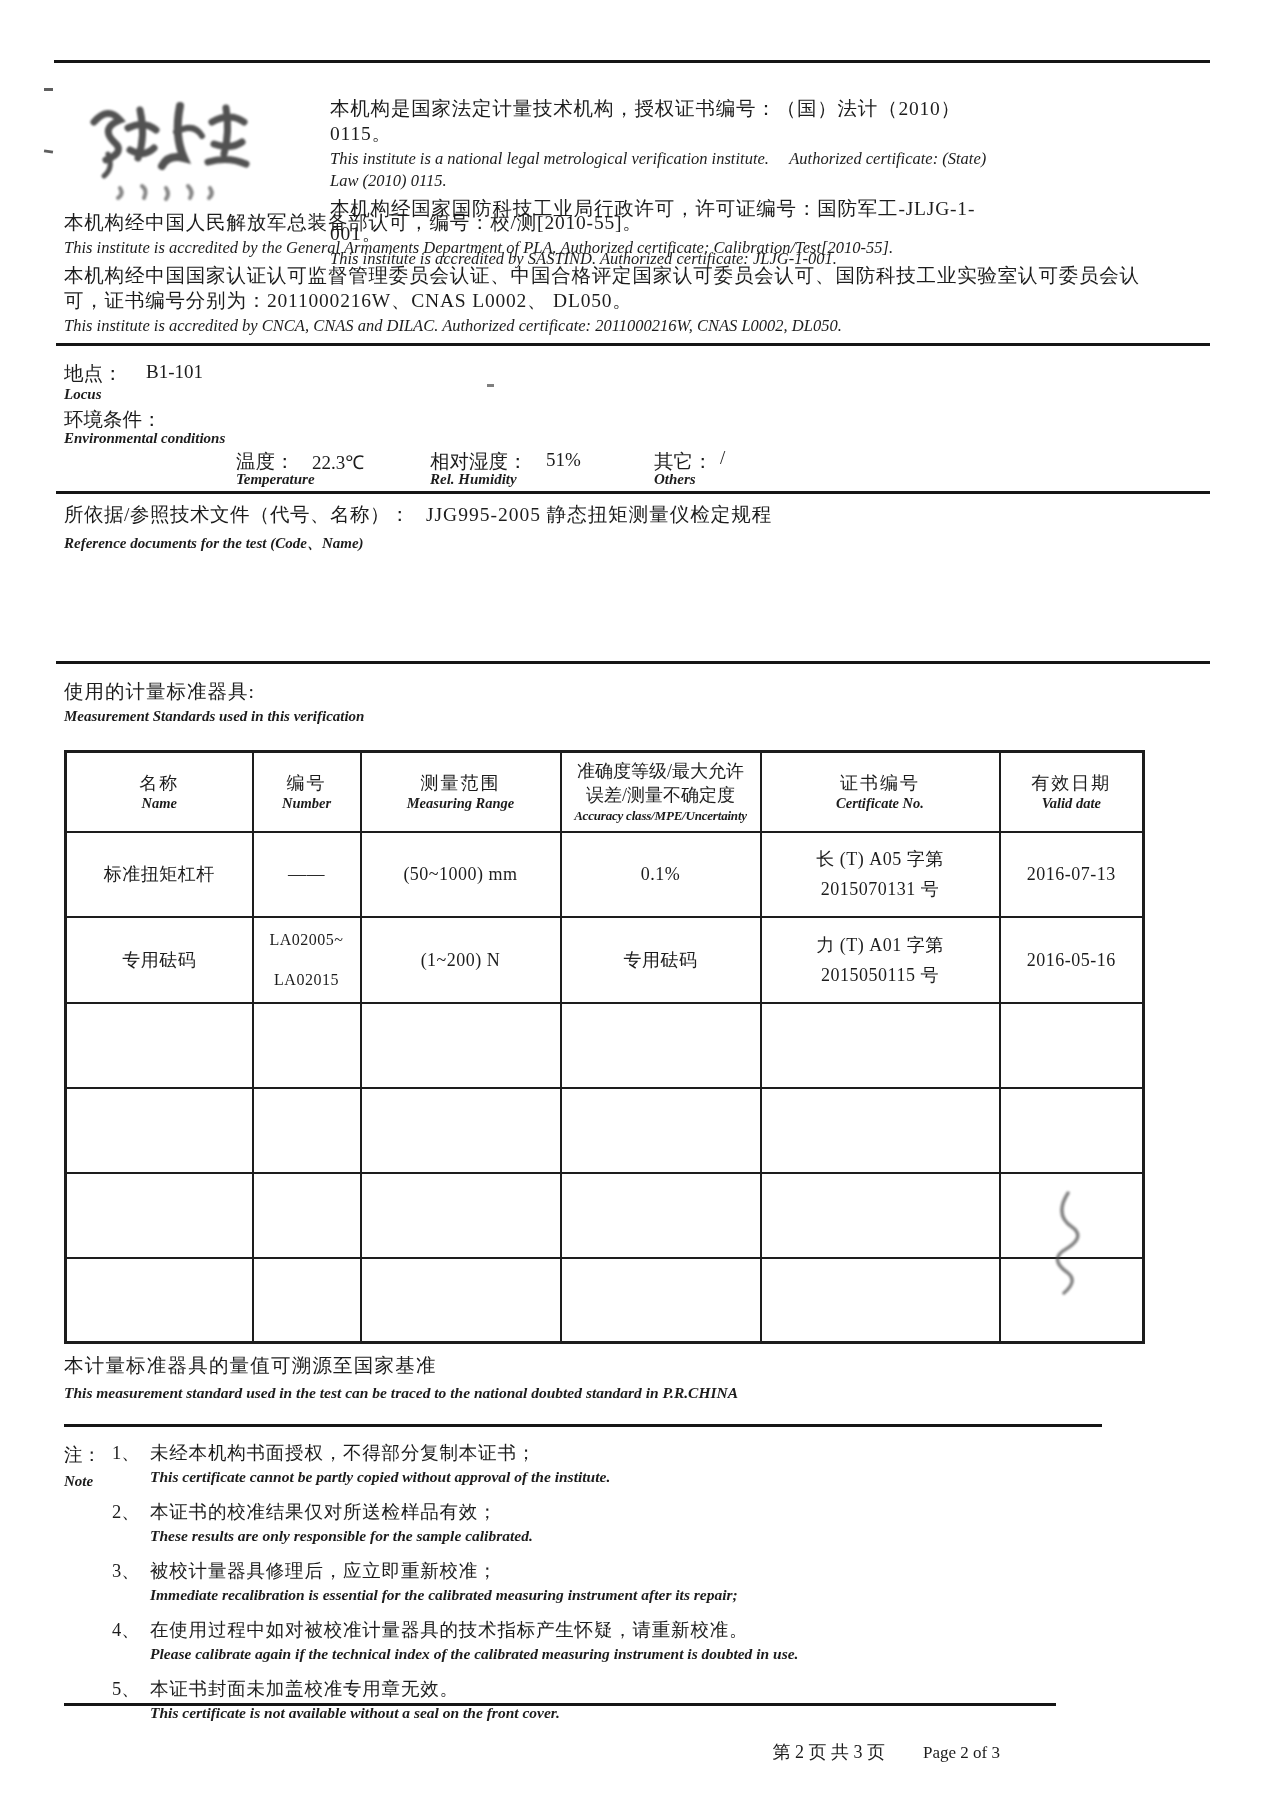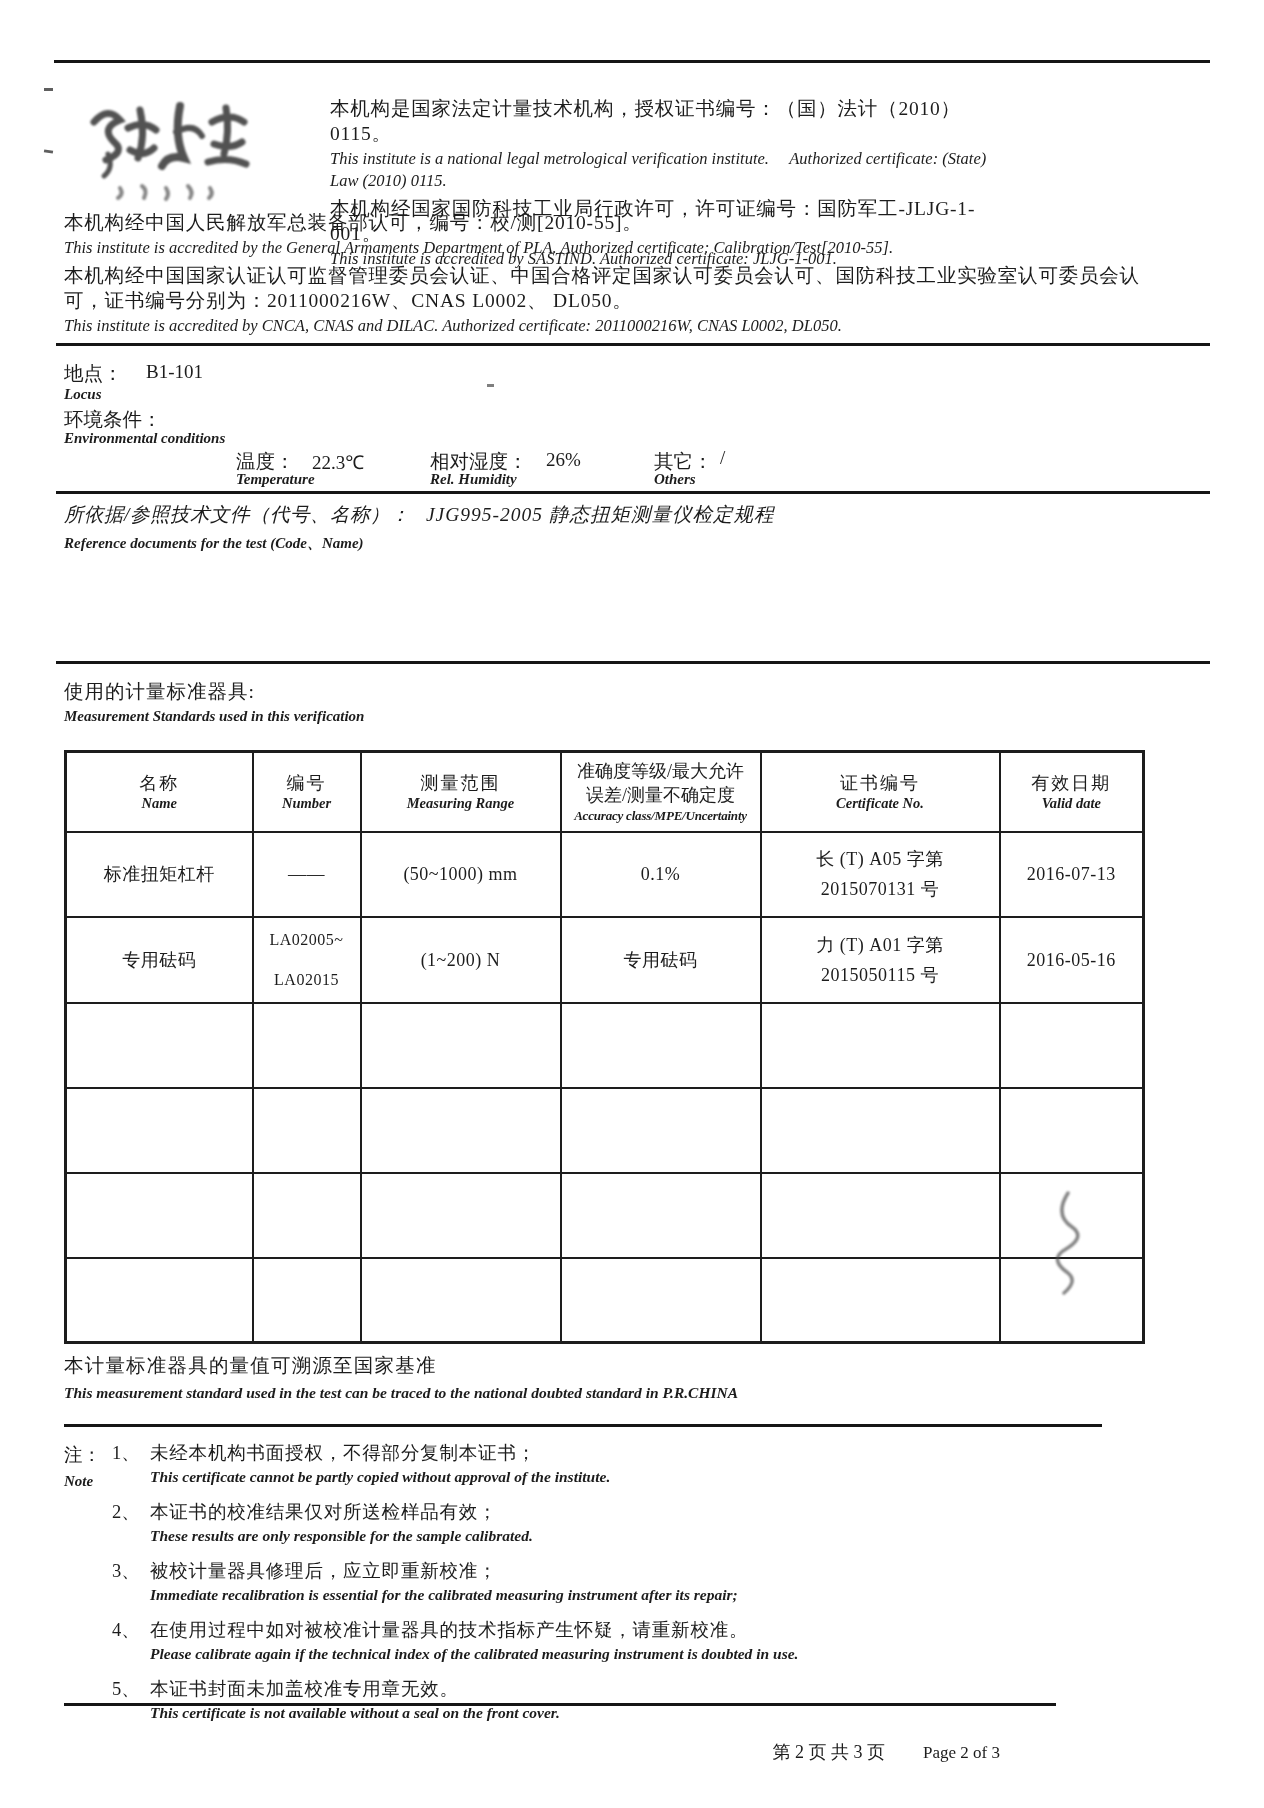--- a/index.html
+++ b/index.html
@@ -40,21 +40,21 @@
   
   .conditions { position:absolute; top:360px; left:64px; width:1100px; }
   .cond-abs { position:absolute; white-space:nowrap; }
   .lab-en { font-size:15px; }
   .cond-val { font-size:19px; }
 
   .rule-3 { top:491px; left:56px; width:1154px; height:3px; }
 
   
   .reference { position:absolute; top:501px; left:64px; width:1100px; }
-  .ref-line { font-size:19.5px; letter-spacing:.5px;font-style:italic; }
+  .ref-line { font-size:19.5px; letter-spacing:.5px; }
   .ref-line .ref-value { margin-left:16px; letter-spacing:1px; }
   .reference .lab-en { margin-top:6px; }
 
   .rule-4 { top:661px; left:56px; width:1154px; height:3px; }
 
   
   .standards-title { position:absolute; top:678px; left:64px; }
   .standards-title .t-zh { font-size:19.5px; letter-spacing:1px; }
   .standards-title .lab-en { margin-top:3px; }
 
@@ -145,21 +145,21 @@
     <span class="cond-abs en-bi lab-en" style="top:26px; left:0;">Locus</span>
 
     <span class="cond-abs zh" style="top:46px; left:0; font-size:19.5px;">环境条件：</span>
     <span class="cond-abs en-bi lab-en" style="top:70px; left:0;">Environmental conditions</span>
 
     <span class="cond-abs zh" style="top:88px; left:172px; font-size:19.5px;">温度：</span>
     <span class="cond-abs cond-val" style="top:89px; left:248px;">22.3℃</span>
     <span class="cond-abs en-bi lab-en" style="top:111px; left:172px;">Temperature</span>
 
     <span class="cond-abs zh" style="top:88px; left:366px; font-size:19.5px;">相对湿度：</span>
-    <span class="cond-abs cond-val" style="top:89px; left:482px;">26%</span>
+    <span class="cond-abs cond-val" style="top:89px; left:482px;">51%</span>
     <span class="cond-abs en-bi lab-en" style="top:111px; left:366px;">Rel. Humidity</span>
 
     <span class="cond-abs zh" style="top:88px; left:590px; font-size:19.5px;">其它：</span>
     <span class="cond-abs cond-val" style="top:87px; left:656px;">/</span>
     <span class="cond-abs en-bi lab-en" style="top:111px; left:590px;">Others</span>
   </div>
 
   <div class="rule rule-3"></div>
 
   <div class="reference">

